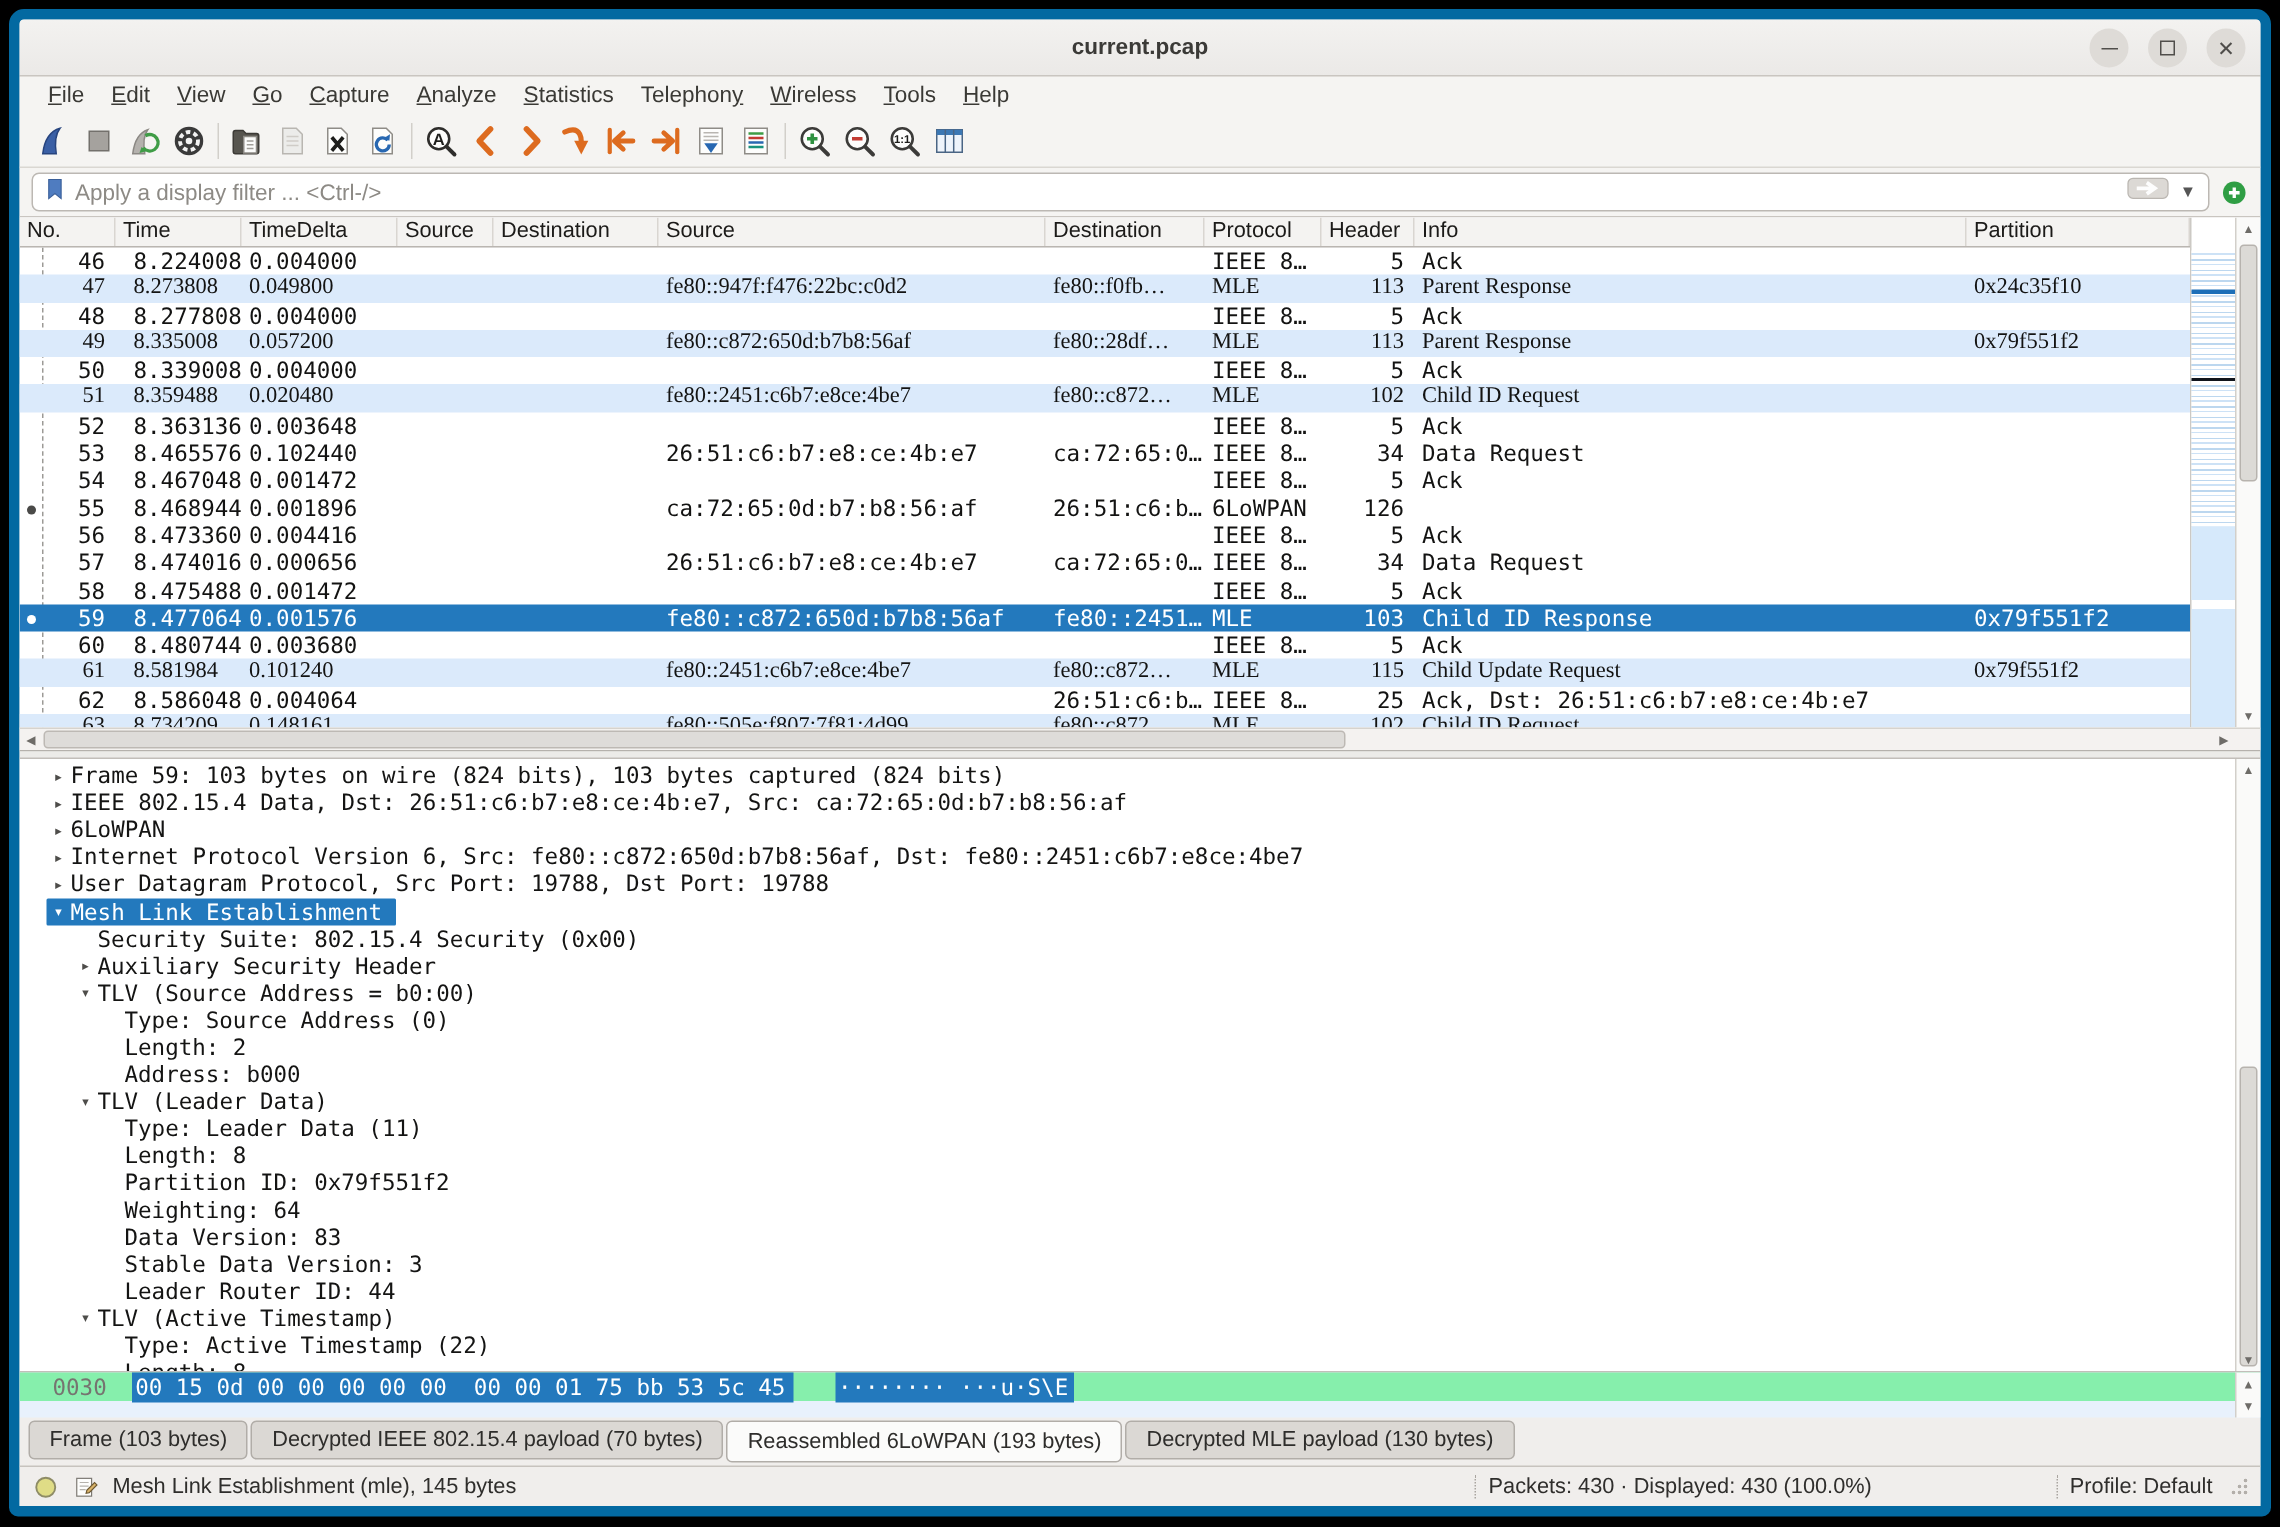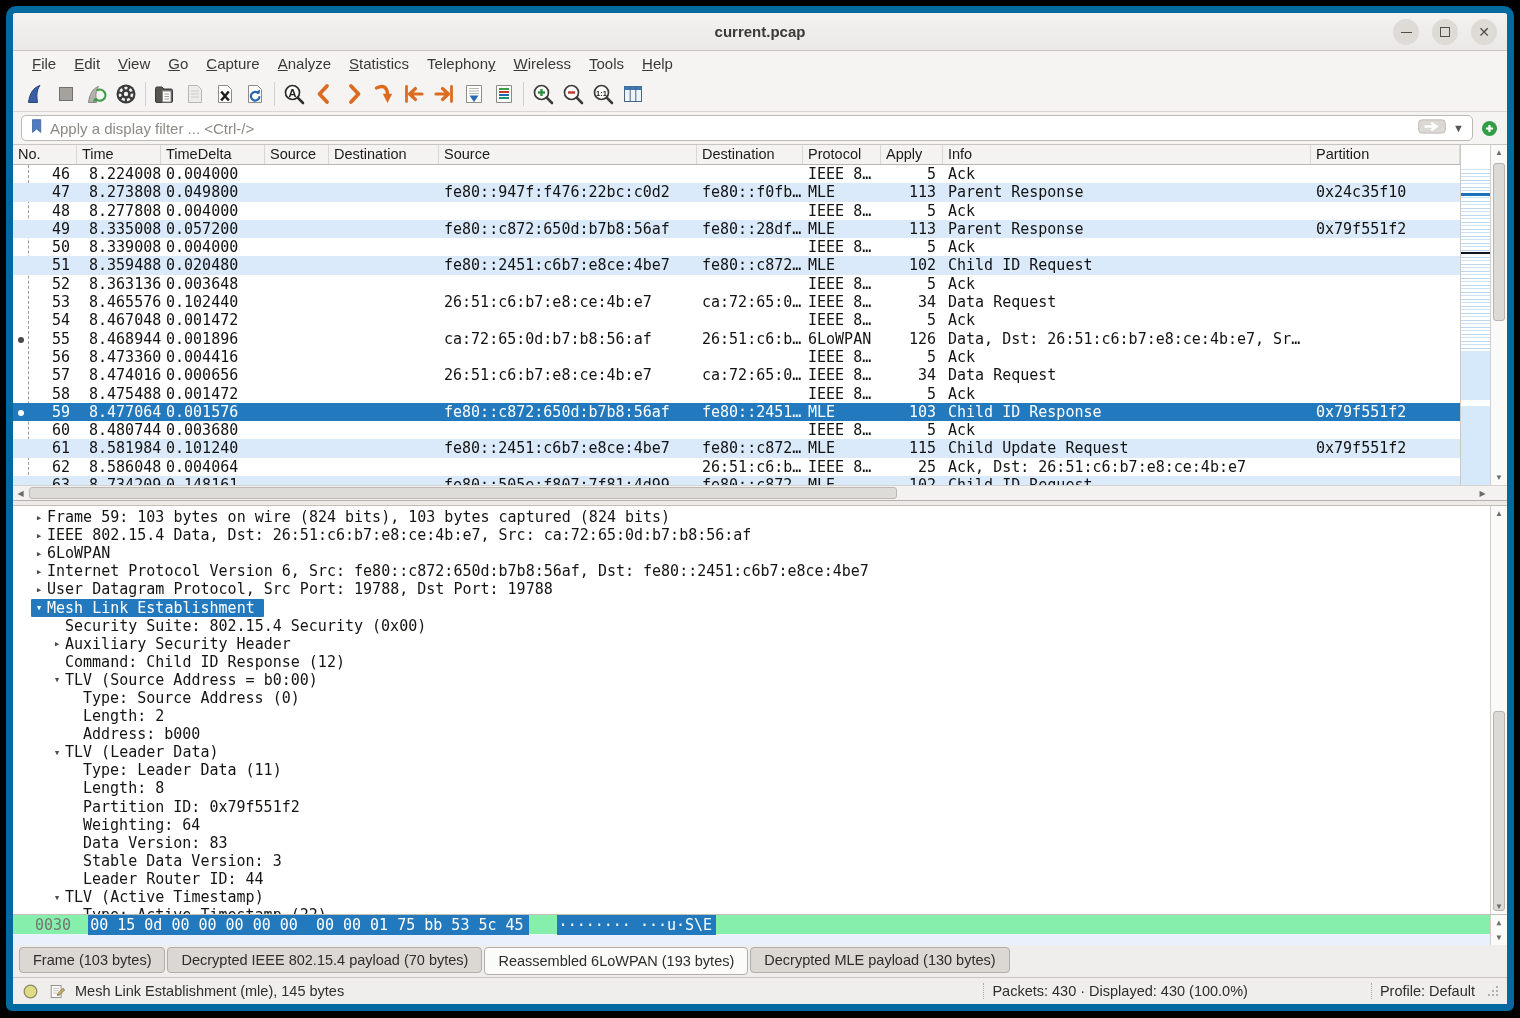--- a/index.html
+++ b/index.html
@@ -47,21 +47,21 @@
   .pl-body{ flex:1; display:flex; overflow:hidden; }
   .pl-left{ flex:1; display:flex; flex-direction:column; overflow:hidden; }
   .pl-header{ flex:none; height:20px; background:#f4f3f1; border-bottom:1px solid #bab6b1;
               display:flex; font-size:14.5px; color:#1c1b19; }
   .hcell{ flex:none; padding:1px 0 0 5px; border-right:1px solid #d9d6d1; overflow:hidden; white-space:nowrap; }
   .pl-rows{ flex:1; overflow:hidden; position:relative;
             font-family:"DejaVu Sans Mono","Liberation Mono",monospace; font-size:15px; color:#131312; }
   .pl-rows::before{ content:""; position:absolute; left:15px; top:0; bottom:0;
                     border-left:1px dashed #9c9a96; }
   .prow{ height:18.3px; display:flex; white-space:nowrap; position:relative; }
-  .prow.blue{ background:#dbeafb; }
+  .prow.blue{ background:#dbeafb;font-family:Liberation Serif, serif; }
   .prow.sel{ background:#2379bd; color:#fff; }
   .pcell{ flex:none; overflow:hidden; padding-left:5px; }
   .pcell.r{ text-align:right; padding-right:7px; padding-left:0; }
   .marker{ position:absolute; left:5px; top:7px; width:6px; height:6px; border-radius:50%; background:#4a4a48; }
   .prow.sel .marker{ background:#fff; }
   
   .minimap{ flex:none; width:30px; background:#fff; border-left:1px solid #ccc9c4; position:relative; }
   .minimap .mstripes{ position:absolute; left:0; right:0; top:22px; height:184px;
       background:repeating-linear-gradient(to bottom,#ffffff 0 2px,#cde2f6 2px 3px,#ffffff 3px 6px,#bcd7ef 6px 7px); }
   .minimap .msel{ position:absolute; left:0; right:0; top:48px; height:3px; background:#1d6fb8; }
@@ -316,21 +316,21 @@
       <div class="pl-left">
         <div class="pl-header">
             <div class="hcell" style="width: 64px;">No.</div>
             <div class="hcell" style="width: 84px;">Time</div>
             <div class="hcell" style="width: 104px;">TimeDelta</div>
             <div class="hcell" style="width: 64px;">Source</div>
             <div class="hcell" style="width: 110px;">Destination</div>
             <div class="hcell" style="width: 258px;">Source</div>
             <div class="hcell" style="width: 106px;">Destination</div>
             <div class="hcell" style="width: 78px;">Protocol</div>
-            <div class="hcell" style="width: 62px;">Apply</div>
+            <div class="hcell" style="width: 62px;">Header</div>
             <div class="hcell" style="width: 368px;">Info</div>
             <div class="hcell" style="width: 160px; flex: 1 1 0%;">Partition</div>
           </div>
         <div class="pl-rows">
             <div class="prow">
               <div class="pcell r" style="width: 64px;">46</div>
               <div class="pcell" style="width: 84px; padding-left: 12px;">8.224008</div>
               <div class="pcell" style="width: 104px;">0.004000</div>
               <div class="pcell" style="width: 64px;"></div>
               <div class="pcell" style="width: 110px;"></div>
@@ -448,21 +448,20 @@
             <div class="prow">
               <div class="pcell r" style="width: 64px;">55</div>
               <div class="pcell" style="width: 84px; padding-left: 12px;">8.468944</div>
               <div class="pcell" style="width: 104px;">0.001896</div>
               <div class="pcell" style="width: 64px;"></div>
               <div class="pcell" style="width: 110px;"></div>
               <div class="pcell" style="width: 258px;">ca:72:65:0d:b7:b8:56:af</div>
               <div class="pcell" style="width: 106px;">26:51:c6:b…</div>
               <div class="pcell" style="width: 78px;">6LoWPAN</div>
               <div class="pcell r" style="width: 62px;">126</div>
-              <div class="pcell" style="width: 368px;">Data, Dst: 26:51:c6:b7:e8:ce:4b:e7, Sr…</div>
               <div class="pcell" style="width: 160px; flex: 1 1 0%;"></div>
               <span class="marker"></span>
             </div>
             <div class="prow">
               <div class="pcell r" style="width: 64px;">56</div>
               <div class="pcell" style="width: 84px; padding-left: 12px;">8.473360</div>
               <div class="pcell" style="width: 104px;">0.004416</div>
               <div class="pcell" style="width: 64px;"></div>
               <div class="pcell" style="width: 110px;"></div>
               <div class="pcell" style="width: 258px;"></div>
@@ -616,24 +615,20 @@
             <span class="dtext">Mesh Link Establishment</span>
           </span>
         </div>
         <div class="drow" style="padding-left: 36px;">
           <span class="darr"></span>
           <span class="dtext">Security Suite: 802.15.4 Security (0x00)</span>
         </div>
         <div class="drow" style="padding-left: 36px;">
           <span class="darr">▸</span>
           <span class="dtext">Auxiliary Security Header</span>
-        </div>
-        <div class="drow" style="padding-left: 36px;">
-          <span class="darr"></span>
-          <span class="dtext">Command: Child ID Response (12)</span>
         </div>
         <div class="drow" style="padding-left: 36px;">
           <span class="darr">▾</span>
           <span class="dtext">TLV (Source Address = b0:00)</span>
         </div>
         <div class="drow" style="padding-left: 54px;">
           <span class="darr"></span>
           <span class="dtext">Type: Source Address (0)</span>
         </div>
         <div class="drow" style="padding-left: 54px;">

